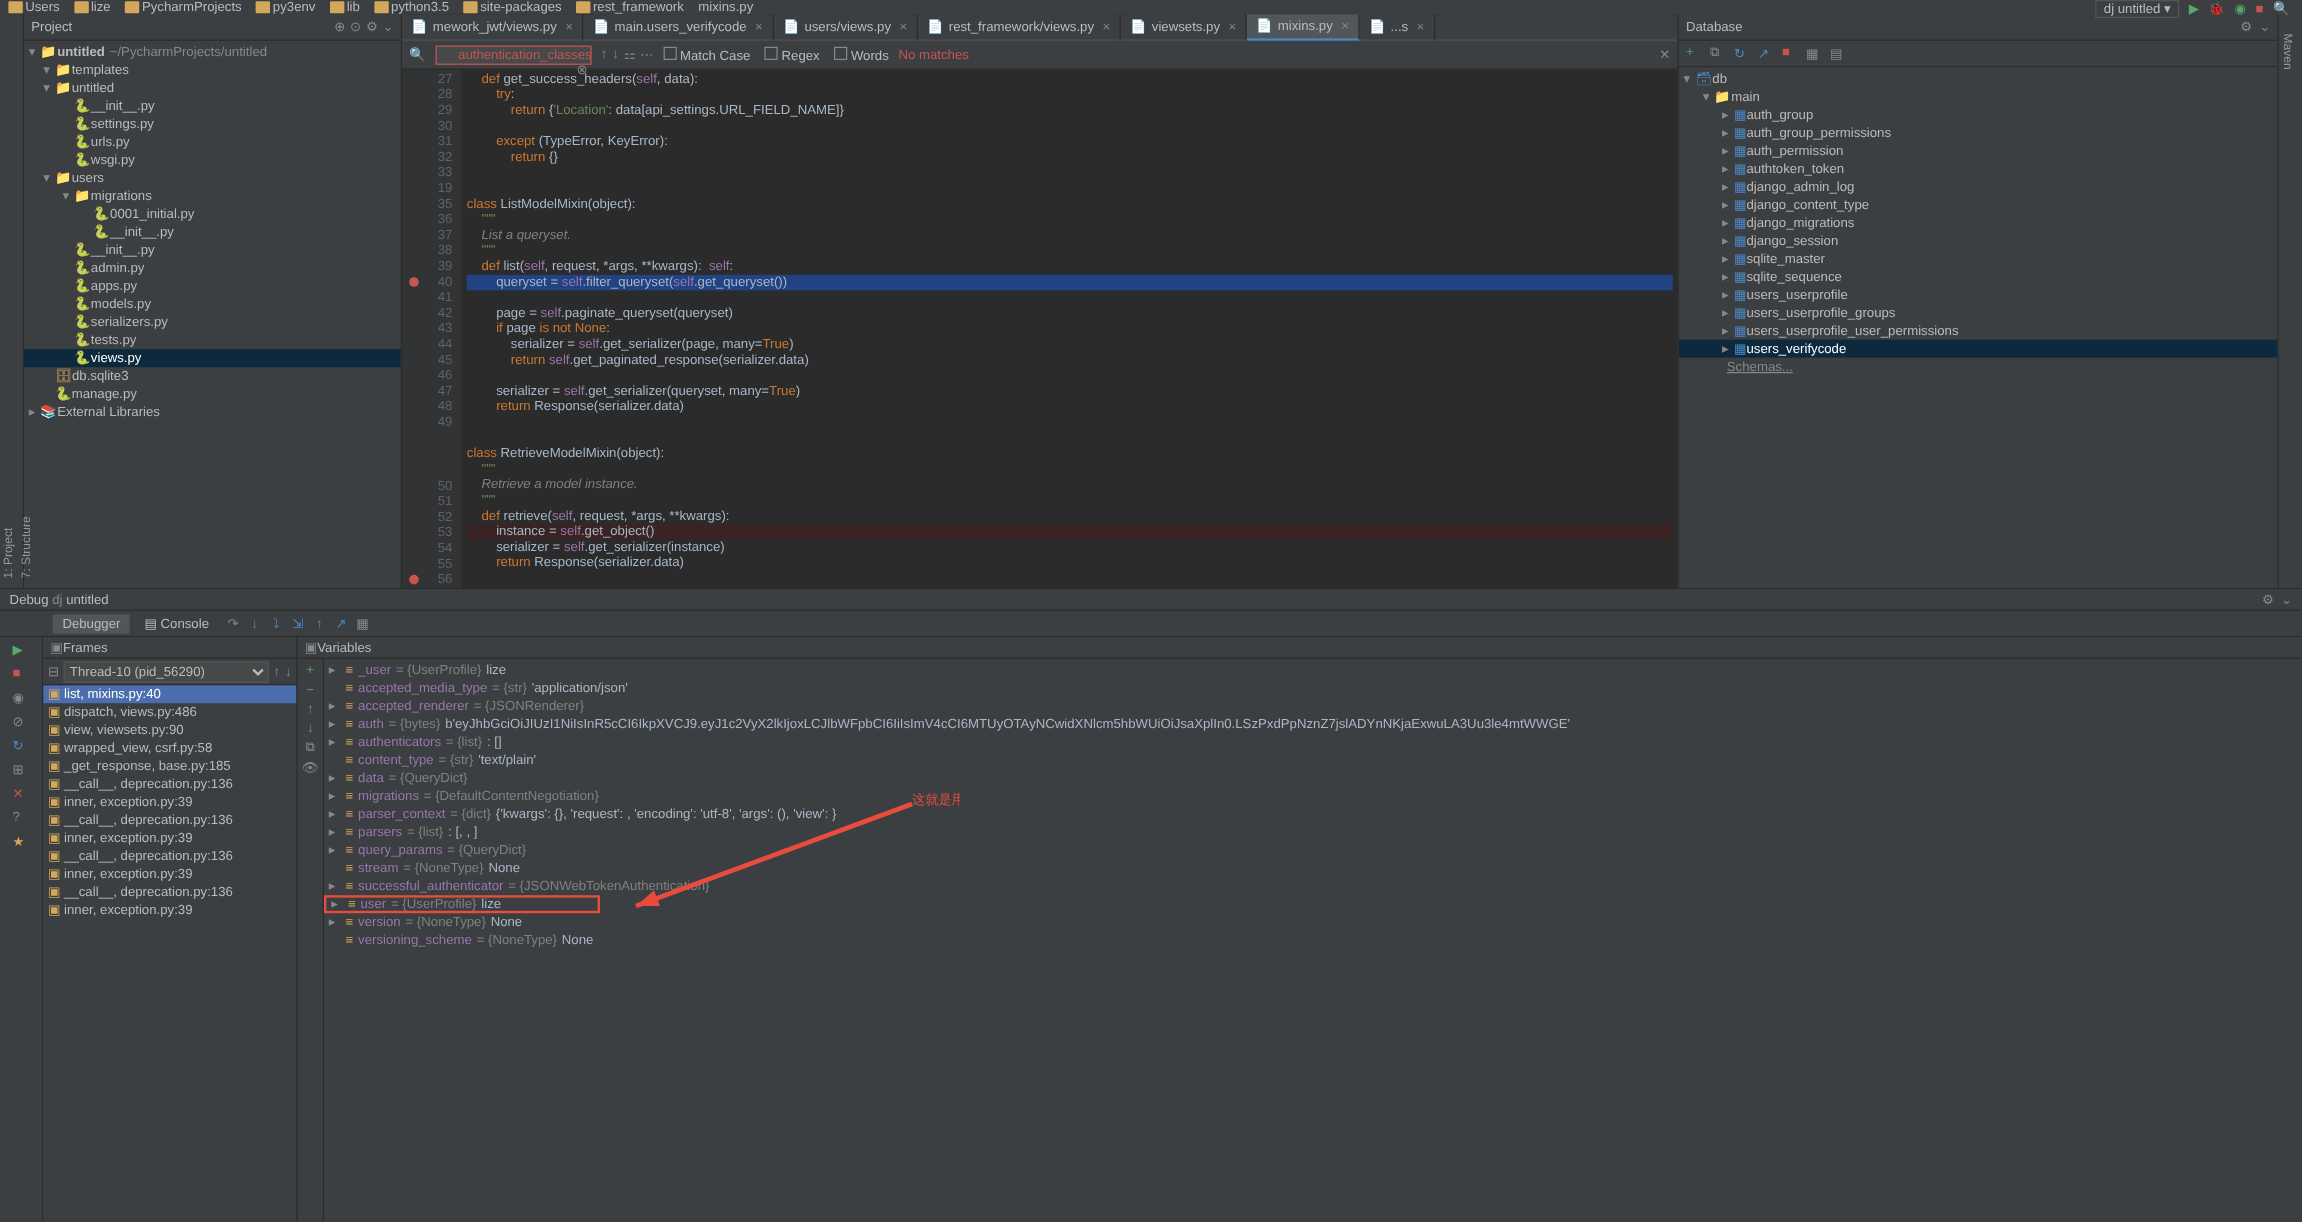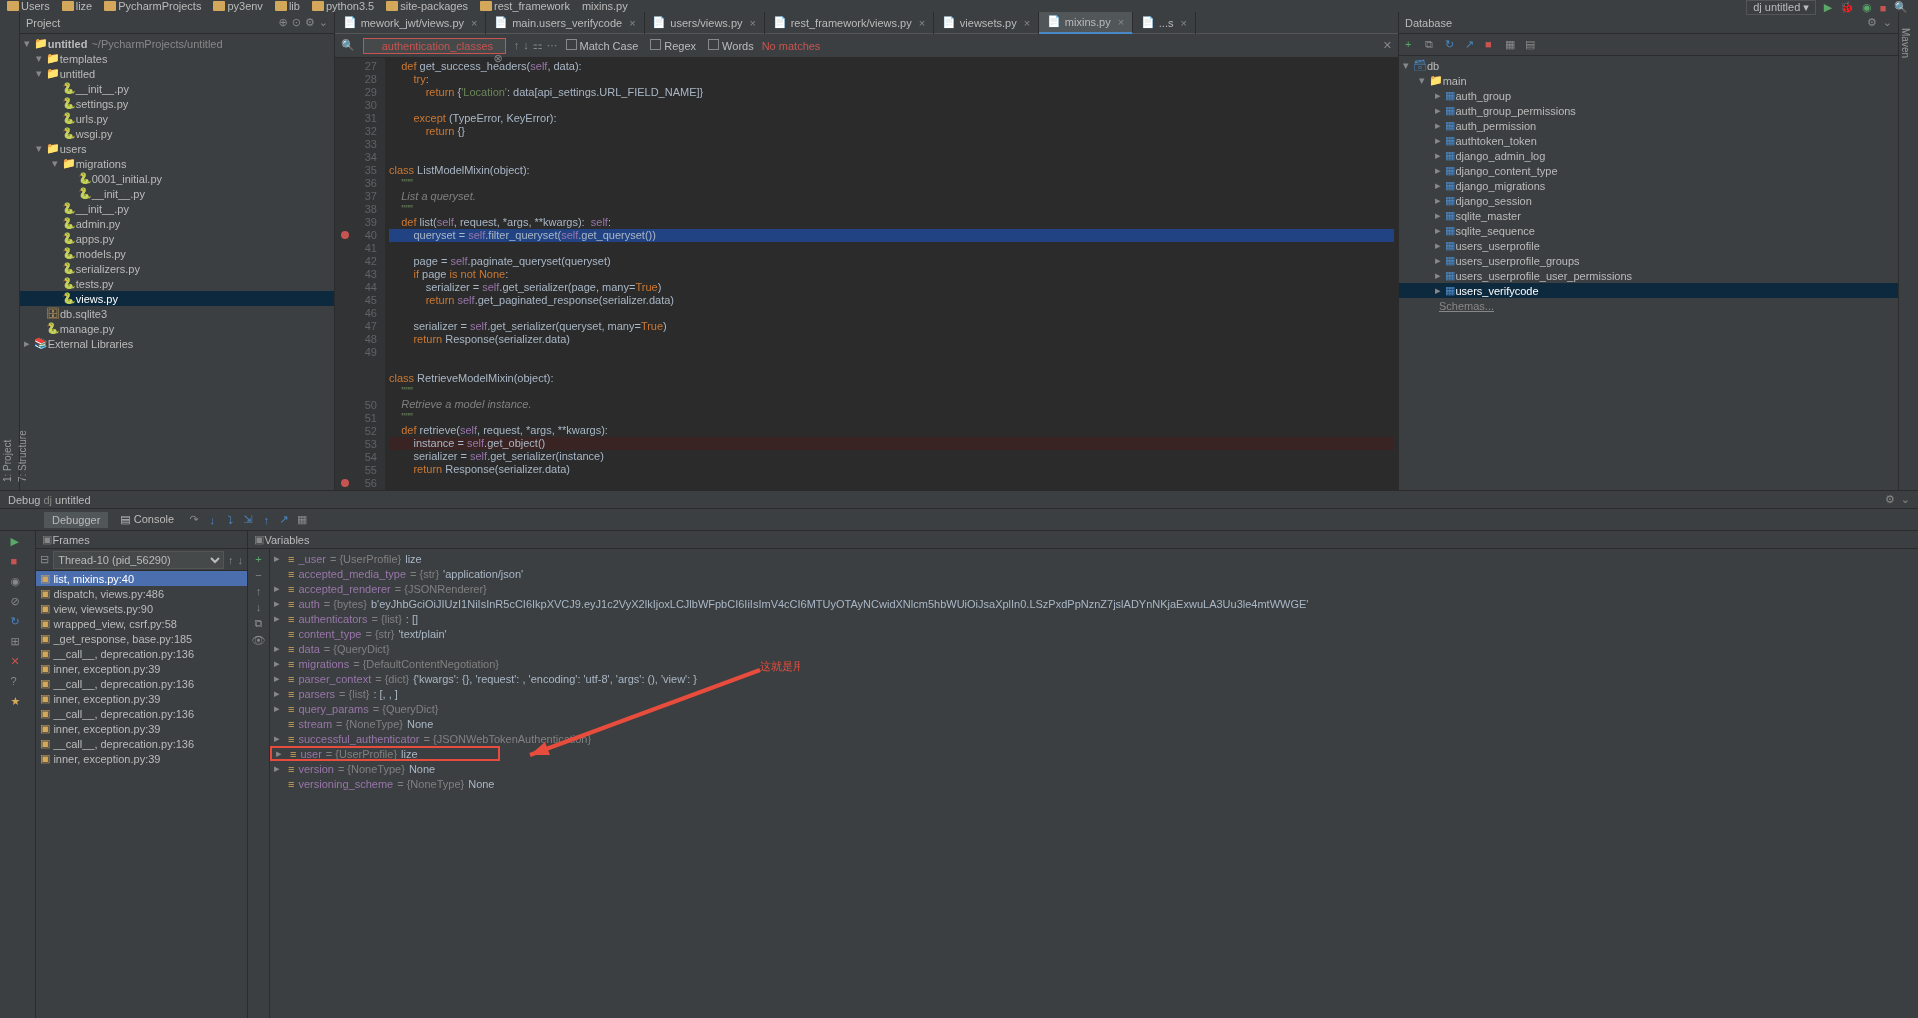--- a/index.html
+++ b/index.html
@@ -23,21 +23,21 @@
 .tree-node .folder-ico2{color:#d4a85a}
 .indent-1{padding-left:16px}.indent-2{padding-left:32px}.indent-3{padding-left:48px}
 .editor-area{flex:1;display:flex;flex-direction:column;background:#2b2b2b}
 .tabs{height:22px;display:flex;align-items:center;background:#3c3f41;border-bottom:1px solid #555}
 .tab{padding:0 8px;height:22px;display:flex;align-items:center;gap:4px;border-right:1px solid #2b2b2b;color:#bbb;cursor:pointer}
 .tab.active{background:#515658;border-bottom:2px solid #4a88c7}
 .tab .close{color:#888;margin-left:3px}
 .breadcrumb-bar{height:20px;display:flex;align-items:center;padding:0 6px;background:#3c3f41;border-bottom:1px solid #2b2b2b;gap:4px}
 .breadcrumb-pill{background:#4e5254;padding:1px 6px;border-radius:2px;color:#bbb}
 .search-bar{height:24px;display:flex;align-items:center;padding:0 6px;background:#3c3f41;border-bottom:1px solid #2b2b2b;gap:8px}
-.search-field{background:#45494a;border:1px solid #c75450;padding:1px 18px 1px 18px;color:#c75450;width:143px;position:relative}
+.search-field{background:#45494a;border:1px solid #c75450;padding:1px 18px 1px 18px;color:#c75450;width:130px;position:relative}
 .search-icons{display:flex;gap:4px;color:#888}
 .search-opts{display:flex;gap:12px;align-items:center}
 .checkbox{width:11px;height:11px;border:1px solid #888;display:inline-block;margin-right:3px}
 .search-status{color:#c75450}
 .code-area{flex:1;display:flex;background:#2b2b2b;overflow:hidden}
 .gutter{width:50px;background:#313335;text-align:right;padding-right:8px;color:#606366;line-height:13px;font-family:Menlo,monospace;font-size:10px;padding-top:2px;position:relative}
 .gutter .bp{position:absolute;left:6px;width:8px;height:8px;background:#c75450;border-radius:50%}
 .code{flex:1;font-family:Menlo,monospace;font-size:10.5px;line-height:13px;padding:2px 4px;white-space:pre;color:#a9b7c6}
 .code .kw{color:#cc7832}.code .str{color:#6a8759}.code .self{color:#9876aa}.code .comment{color:#808080;font-style:italic}
 .code-line{height:13px}
@@ -315,21 +315,21 @@
     </div>
     <div class="code-area">
       <div class="gutter" id="gutter">
           <div style="position: relative;">27</div>
           <div style="position: relative;">28</div>
           <div style="position: relative;">29</div>
           <div style="position: relative;">30</div>
           <div style="position: relative;">31</div>
           <div style="position: relative;">32</div>
           <div style="position: relative;">33</div>
-          <div style="position: relative;">34</div>
+          <div style="position: relative;">19</div>
           <div style="position: relative;">35</div>
           <div style="position: relative;">36</div>
           <div style="position: relative;">37</div>
           <div style="position: relative;">38</div>
           <div style="position: relative;">39</div>
           <div style="position: relative;">40<div class="bp" style="top: 2px;"></div></div>
           <div style="position: relative;">41</div>
           <div style="position: relative;">42</div>
           <div style="position: relative;">43</div>
           <div style="position: relative;">44</div>

